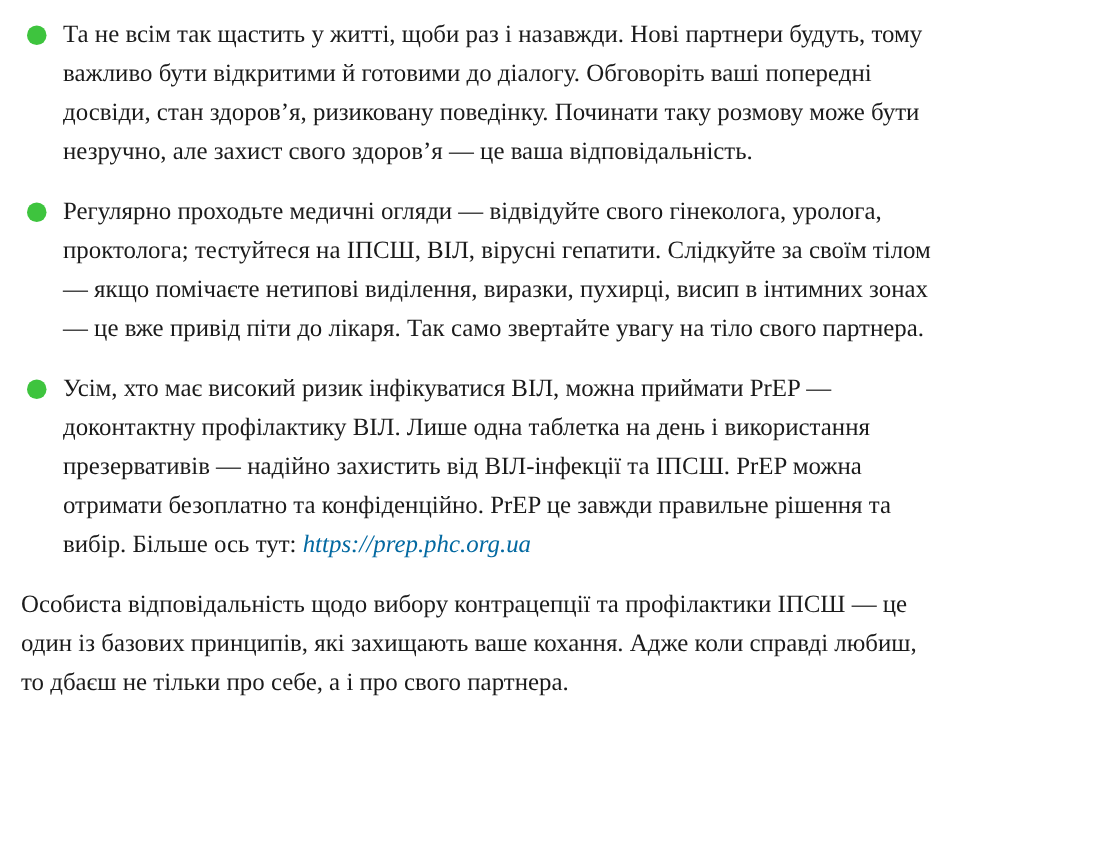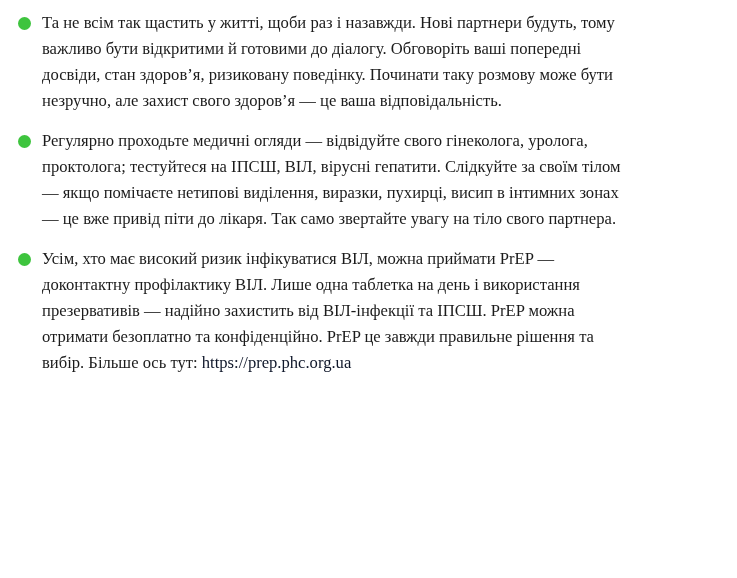--- a/index.html
+++ b/index.html
@@ -37,22 +37,23 @@
     width: 13px;
     height: 13px;
     border-radius: 50%;
     background: #3ec43e;
     display: block;
   }
   .para .txt {
     display: inline;
   }
   a.link {
-    color: #0f172a;
+    color: #0369a1;
     text-decoration: none;
+    font-style: italic;
   }
   .last {
     margin-bottom: 0;
   }
 </style>
 </head>
 <body>
 
 <div id="article">
 
@@ -65,14 +66,17 @@
     <span class="bullet"></span>
     <span class="txt">Регулярно проходьте медичні огляди — відвідуйте свого гінеколога, уролога, проктолога; тестуйтеся на ІПСШ, ВІЛ, вірусні гепатити. Слідкуйте за своїм тілом — якщо помічаєте нетипові виділення, виразки, пухирці, висип в інтимних зонах — це вже привід піти до лікаря. Так само звертайте увагу на тіло свого партнера.</span>
   </p>
 
 
   <p class="para with-bullet">
     <span class="bullet"></span>
     <span class="txt">Усім, хто має високий ризик інфікуватися ВІЛ, можна приймати PrEP — доконтактну профілактику ВІЛ. Лише одна таблетка на день і використання презервативів — надійно захистить від ВІЛ-інфекції та ІПСШ. PrEP можна отримати безоплатно та конфіденційно. PrEP це завжди правильне рішення та вибір. Більше ось тут: </span><a class="link" href="#">https://prep.phc.org.ua</a><span class="txt"></span>
   </p>
 
+  <p class="para last">
+    <span class="txt">Особиста відповідальність щодо вибору контрацепції та профілактики ІПСШ — це один із базових принципів, які захищають ваше кохання. Адже коли справді любиш, то дбаєш не тільки про себе, а і про свого партнера.</span>
+  </p>
 
 </div>
 
 </body></html>

